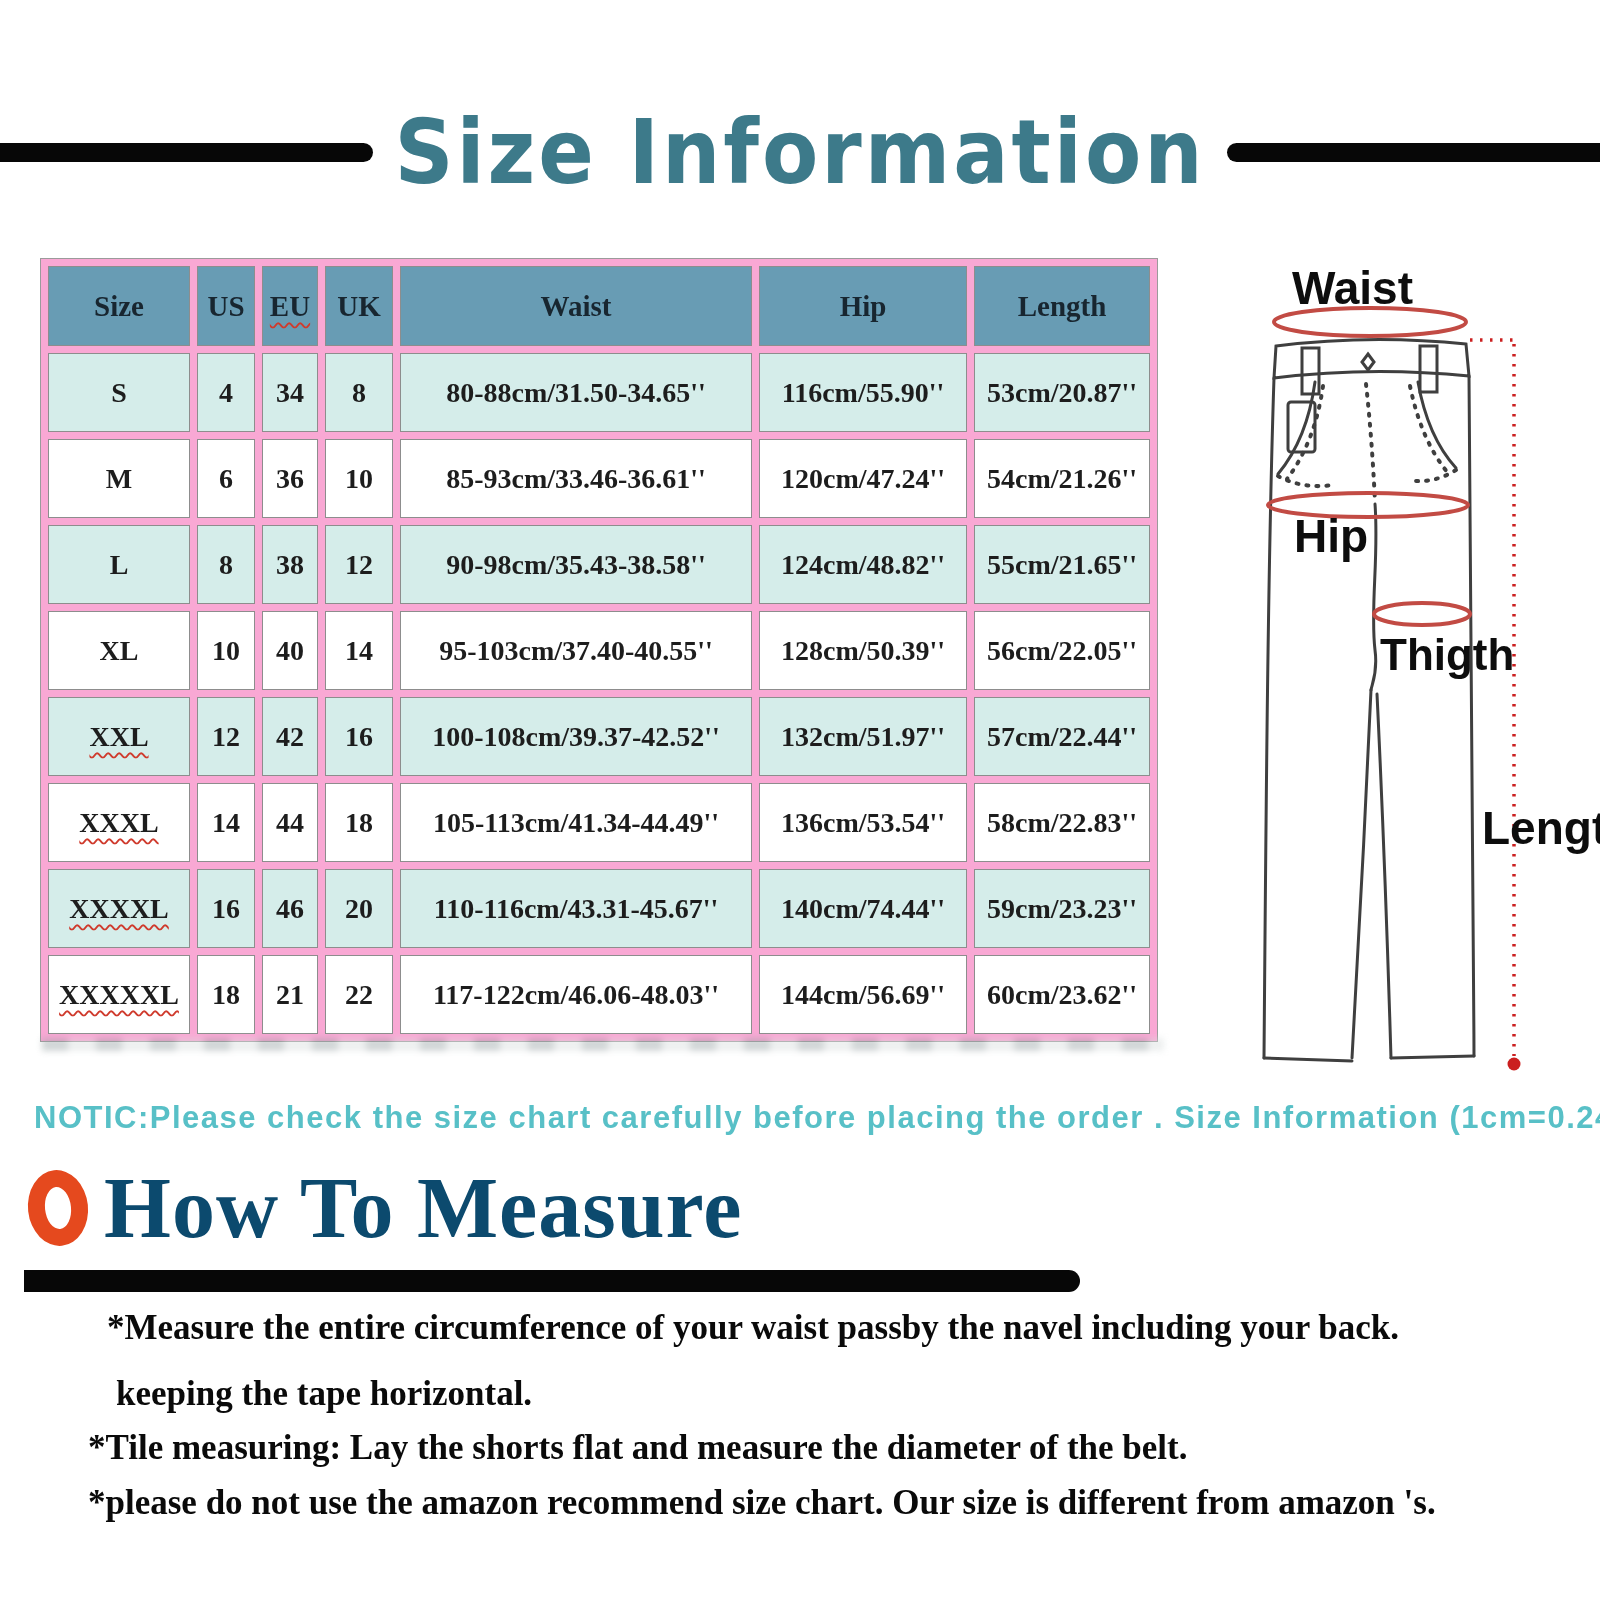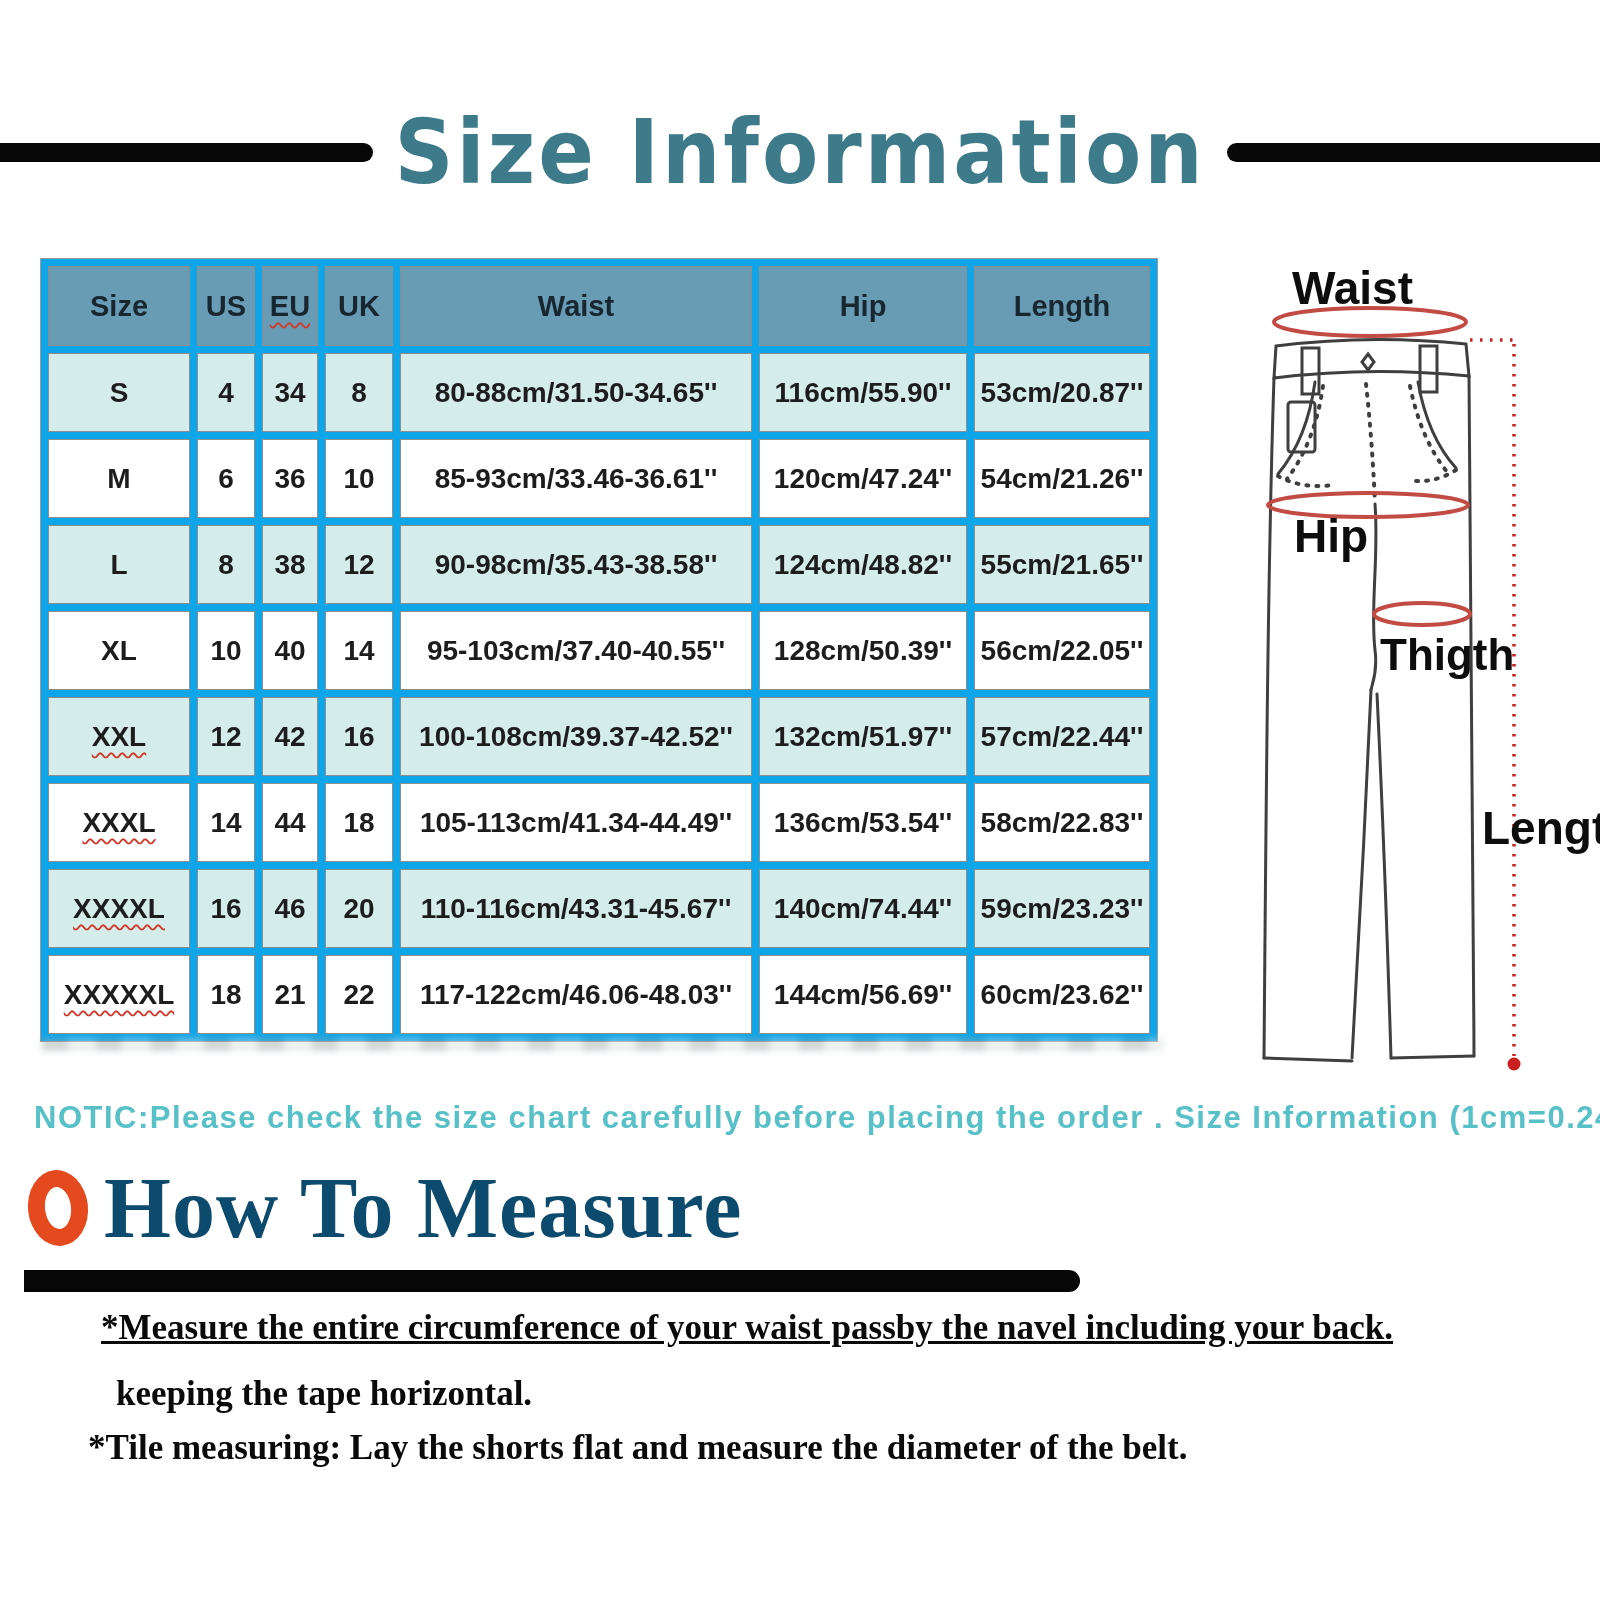--- a/index.html
+++ b/index.html
@@ -11,21 +11,21 @@
                display:flex; align-items:center; justify-content:center;gap:7px; }
   .title-bar { height:19px; background:#070707; border-radius:10px; flex:0 0 auto; }
   .title-bar.left  { width:438px; margin-right:14px; }
   .title-bar.right { width:438px; margin-left:14px; }
   .page-title { color:#3d7a8a; font-size:82px; font-weight:700; letter-spacing:3px;
                 font-family:"DejaVu Sans", sans-serif; white-space:nowrap; transform:scaleY(1.08); }
 
   
   .table-wrap { position:absolute; left:40px; top:258px; }
   table.size-table { border-collapse:separate; border-spacing:7px; border:1px solid #9b9b9b;
-                     background:#0ea5e9; }
+                     background:#f9a8d4;font-family:Liberation Serif, serif; }
   .size-table th, .size-table td { border:1px solid #8d8d8d; text-align:center; vertical-align:middle;
                      font-weight:bold; color:#1d1d1d; }
   .size-table th { background:#689cb4; color:#182630; font-size:29px; height:80px; }
   .size-table td { background:#ffffff; font-size:28px; height:79px; }
   .size-table tr.alt td { background:#d5edea; }
   .c-size{width:142px;} .c-us{width:58px;} .c-eu{width:56px;} .c-uk{width:68px;}
   .c-waist{width:352px;} .c-hip{width:208px;} .c-len{width:176px;}
   .squig { text-decoration-line:underline; text-decoration-style:wavy; text-decoration-color:#cf3a2c;
            text-decoration-thickness:2px; text-underline-offset:6px; }
 
@@ -49,21 +49,21 @@
   .htm-head { position:absolute; left:28px; top:1158px; display:flex; align-items:center; }
   .donut { width:60px; height:76px; border:17px solid #e5491e; border-radius:50%;
            transform:rotate(-6deg); background:#fff; margin-right:16px; }
   .htm-title { font-family:"Liberation Serif", serif; font-weight:bold; color:#0c4a6e;
                font-size:86px; letter-spacing:1px; white-space:nowrap; }
   .htm-bar { position:absolute; left:24px; top:1270px; width:1056px; height:22px;
              background:#070707; border-radius:0 11px 11px 0; }
 
   .bullet { position:absolute; font-family:"Liberation Serif", serif; font-weight:bold;
             color:#0a0a0a; font-size:35px; white-space:nowrap; }
-  .b1 { left:101px;  top:1308px;text-decoration:underline; }
+  .b1 { left:107px;  top:1308px; }
   .b2 { left:116px; top:1374px; }
   .b3 { left:88px;  top:1428px; }
   .b4 { left:88px;  top:1483px; }
 </style>
 </head>
 <body>
 
 <div class="page">
 
   <div class="title-row">
@@ -211,14 +211,15 @@
 
   <div class="htm-head">
     <div class="donut"></div>
     <div class="htm-title">How To Measure</div>
   </div>
   <div class="htm-bar"></div>
 
   <div class="bullet b1">*Measure the entire circumference of your waist passby the navel including your back.</div>
   <div class="bullet b2">keeping the tape horizontal.</div>
   <div class="bullet b3">*Tile measuring: Lay the shorts flat and measure the diameter of the belt.</div>
+  <div class="bullet b4">*please do not use the amazon recommend size chart. Our size is different from amazon 's.</div>
 
 </div>
 
 </body></html>

